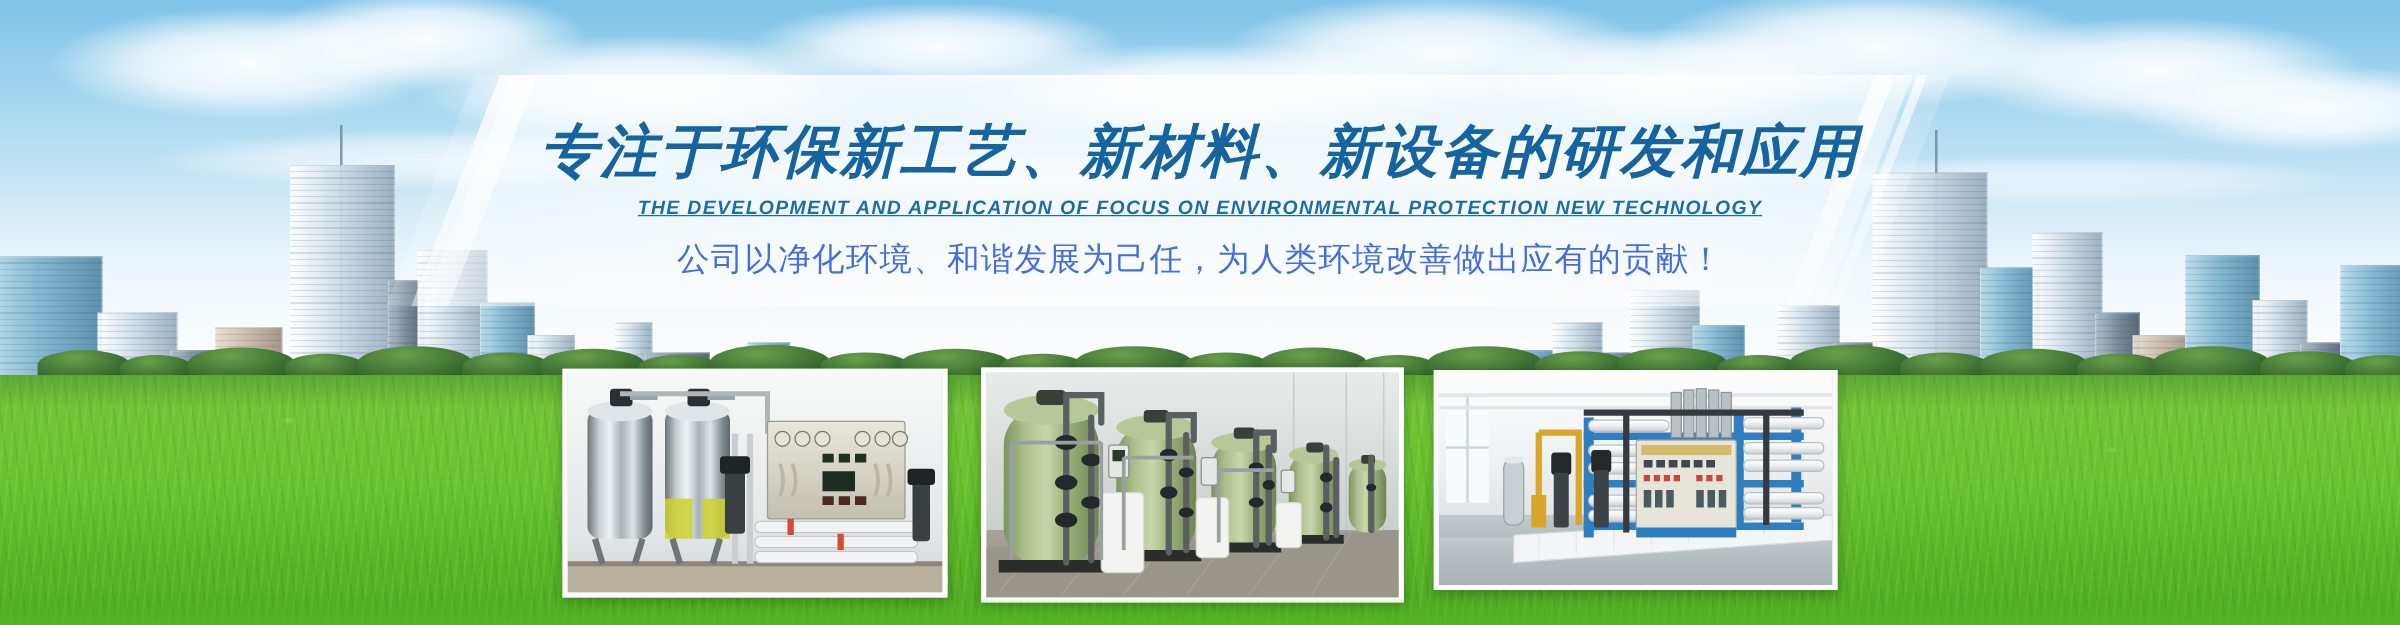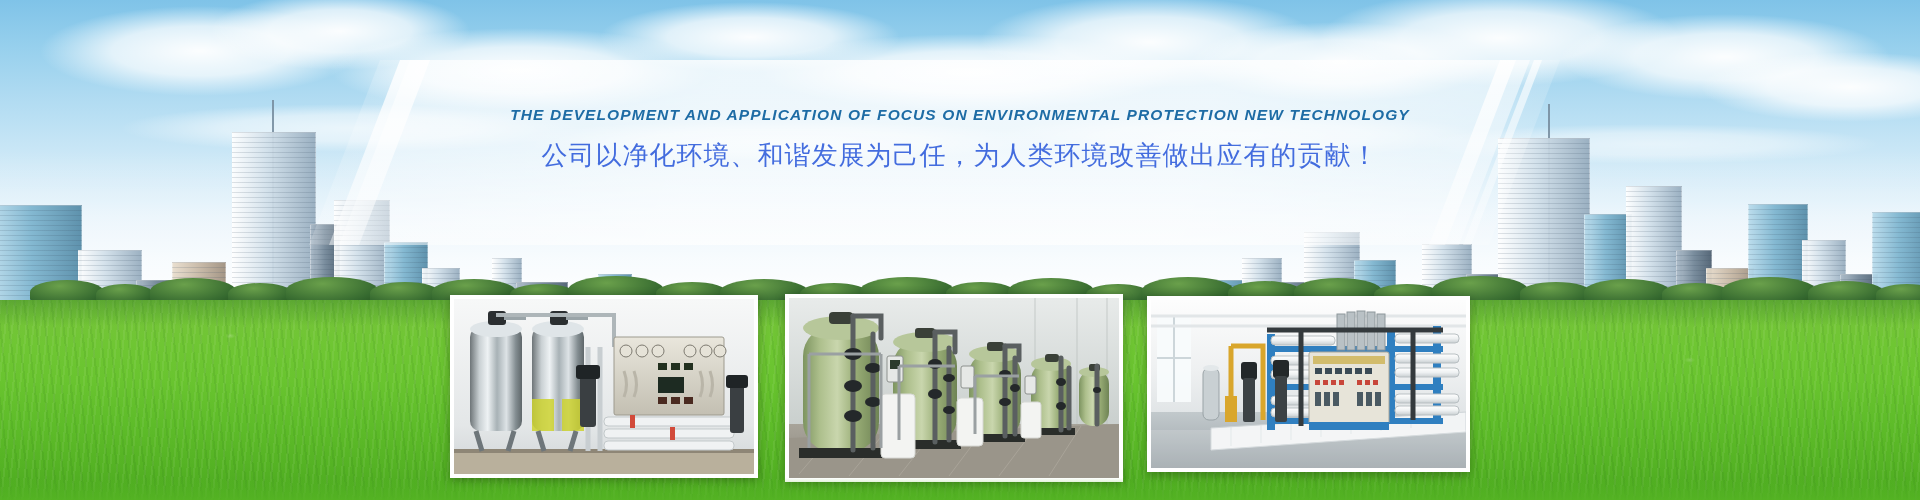--- a/index.html
+++ b/index.html
@@ -165,20 +165,21 @@
   }
   .subline{
     margin:10px 0 0 0;
     font-family:"Liberation Sans","DejaVu Sans",sans-serif;
     font-size:15.5px;
     font-weight:bold;
     font-style:italic;
     letter-spacing:1.1px;
     color:#1e6ca5;
     white-space:nowrap;
+    text-decoration:underline;
   }
   .tagline{
     margin:14px 0 0 0;
     font-family:"Liberation Sans","DejaVu Sans",sans-serif;
     font-size:26px;
     letter-spacing:1px;
     color:#1d4ed8;
     opacity:.82;
     white-space:nowrap;
   }
@@ -320,20 +321,21 @@
 
   <div class="grass"></div>
 
   <div class="panel panel-fade"></div>
   <div class="panel panel-main"></div>
   <div class="panel panel-edge"></div>
   <div class="panel panel-thin-a"></div>
   <div class="panel panel-thin-b"></div>
 
   <div class="copy">
+    <h1 class="headline">专注于环保新工艺、新材料、新设备的研发和应用</h1>
     <p class="subline">THE DEVELOPMENT AND APPLICATION OF FOCUS ON ENVIRONMENTAL PROTECTION NEW TECHNOLOGY</p>
     <p class="tagline">公司以净化环境、和谐发展为己任，为人类环境改善做出应有的贡献！</p>
   </div>
 
   <div class="photos">
 
     <div class="photo p1">
       <svg viewBox="0 0 300 175" preserveAspectRatio="none">
         <defs>
           <linearGradient id="steel" x1="0" y1="0" x2="1" y2="0">

